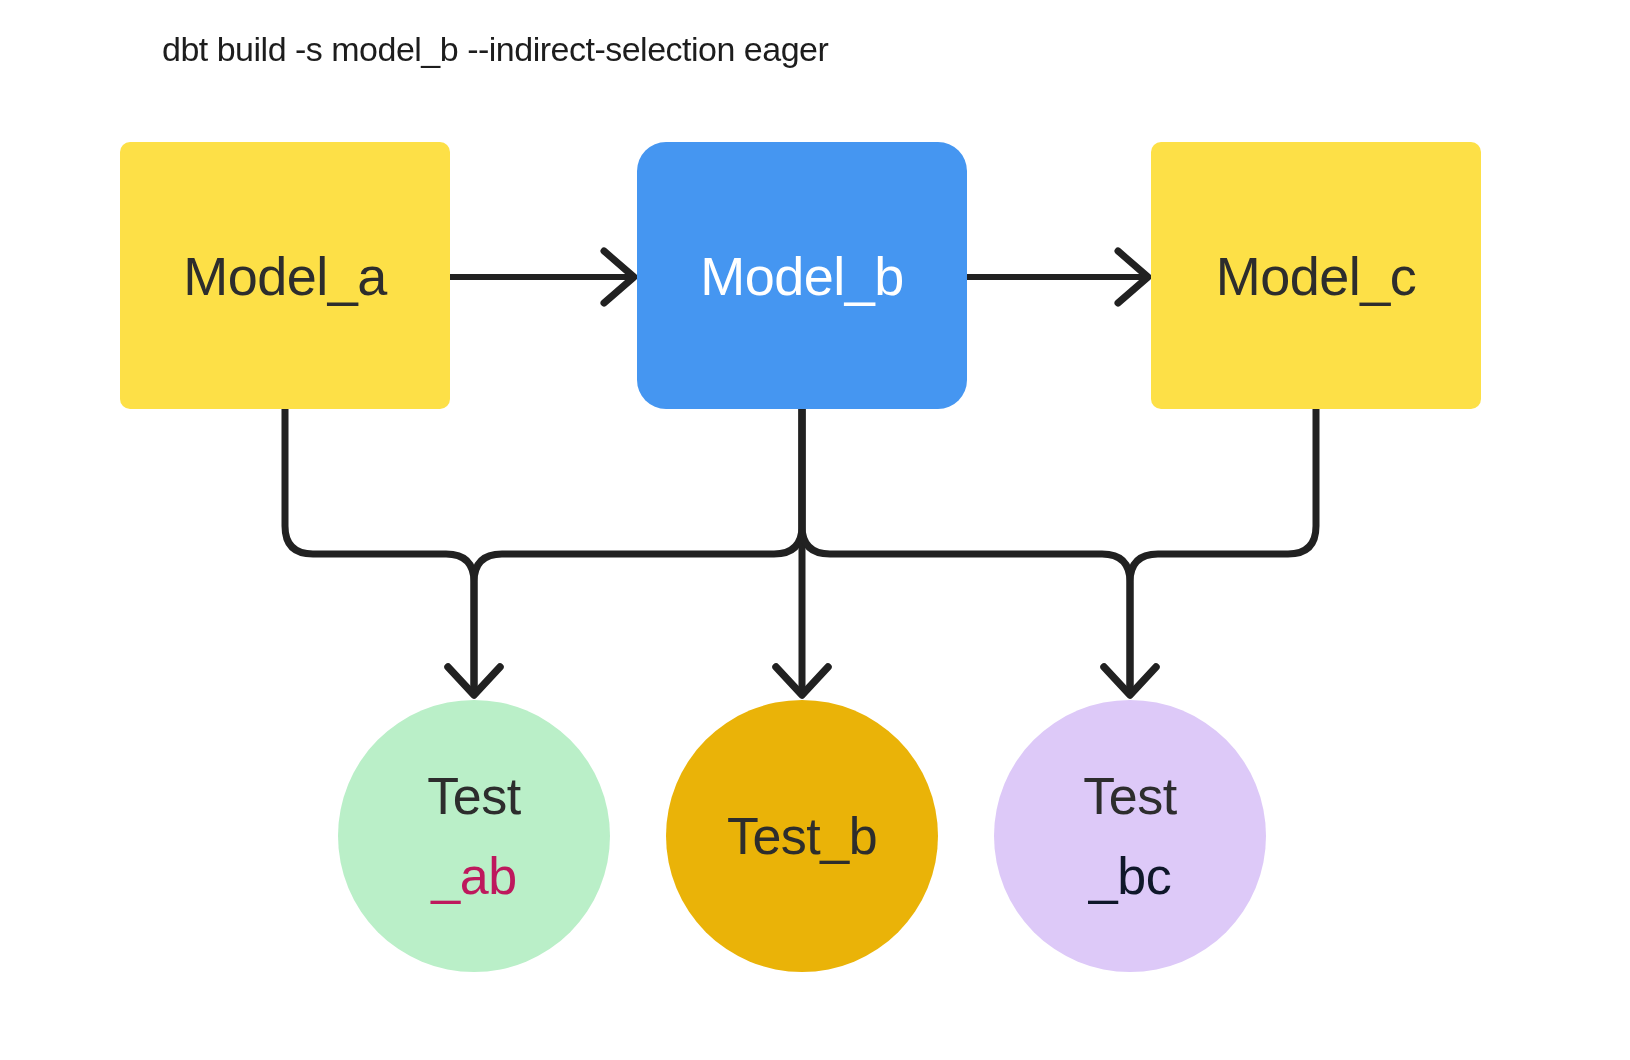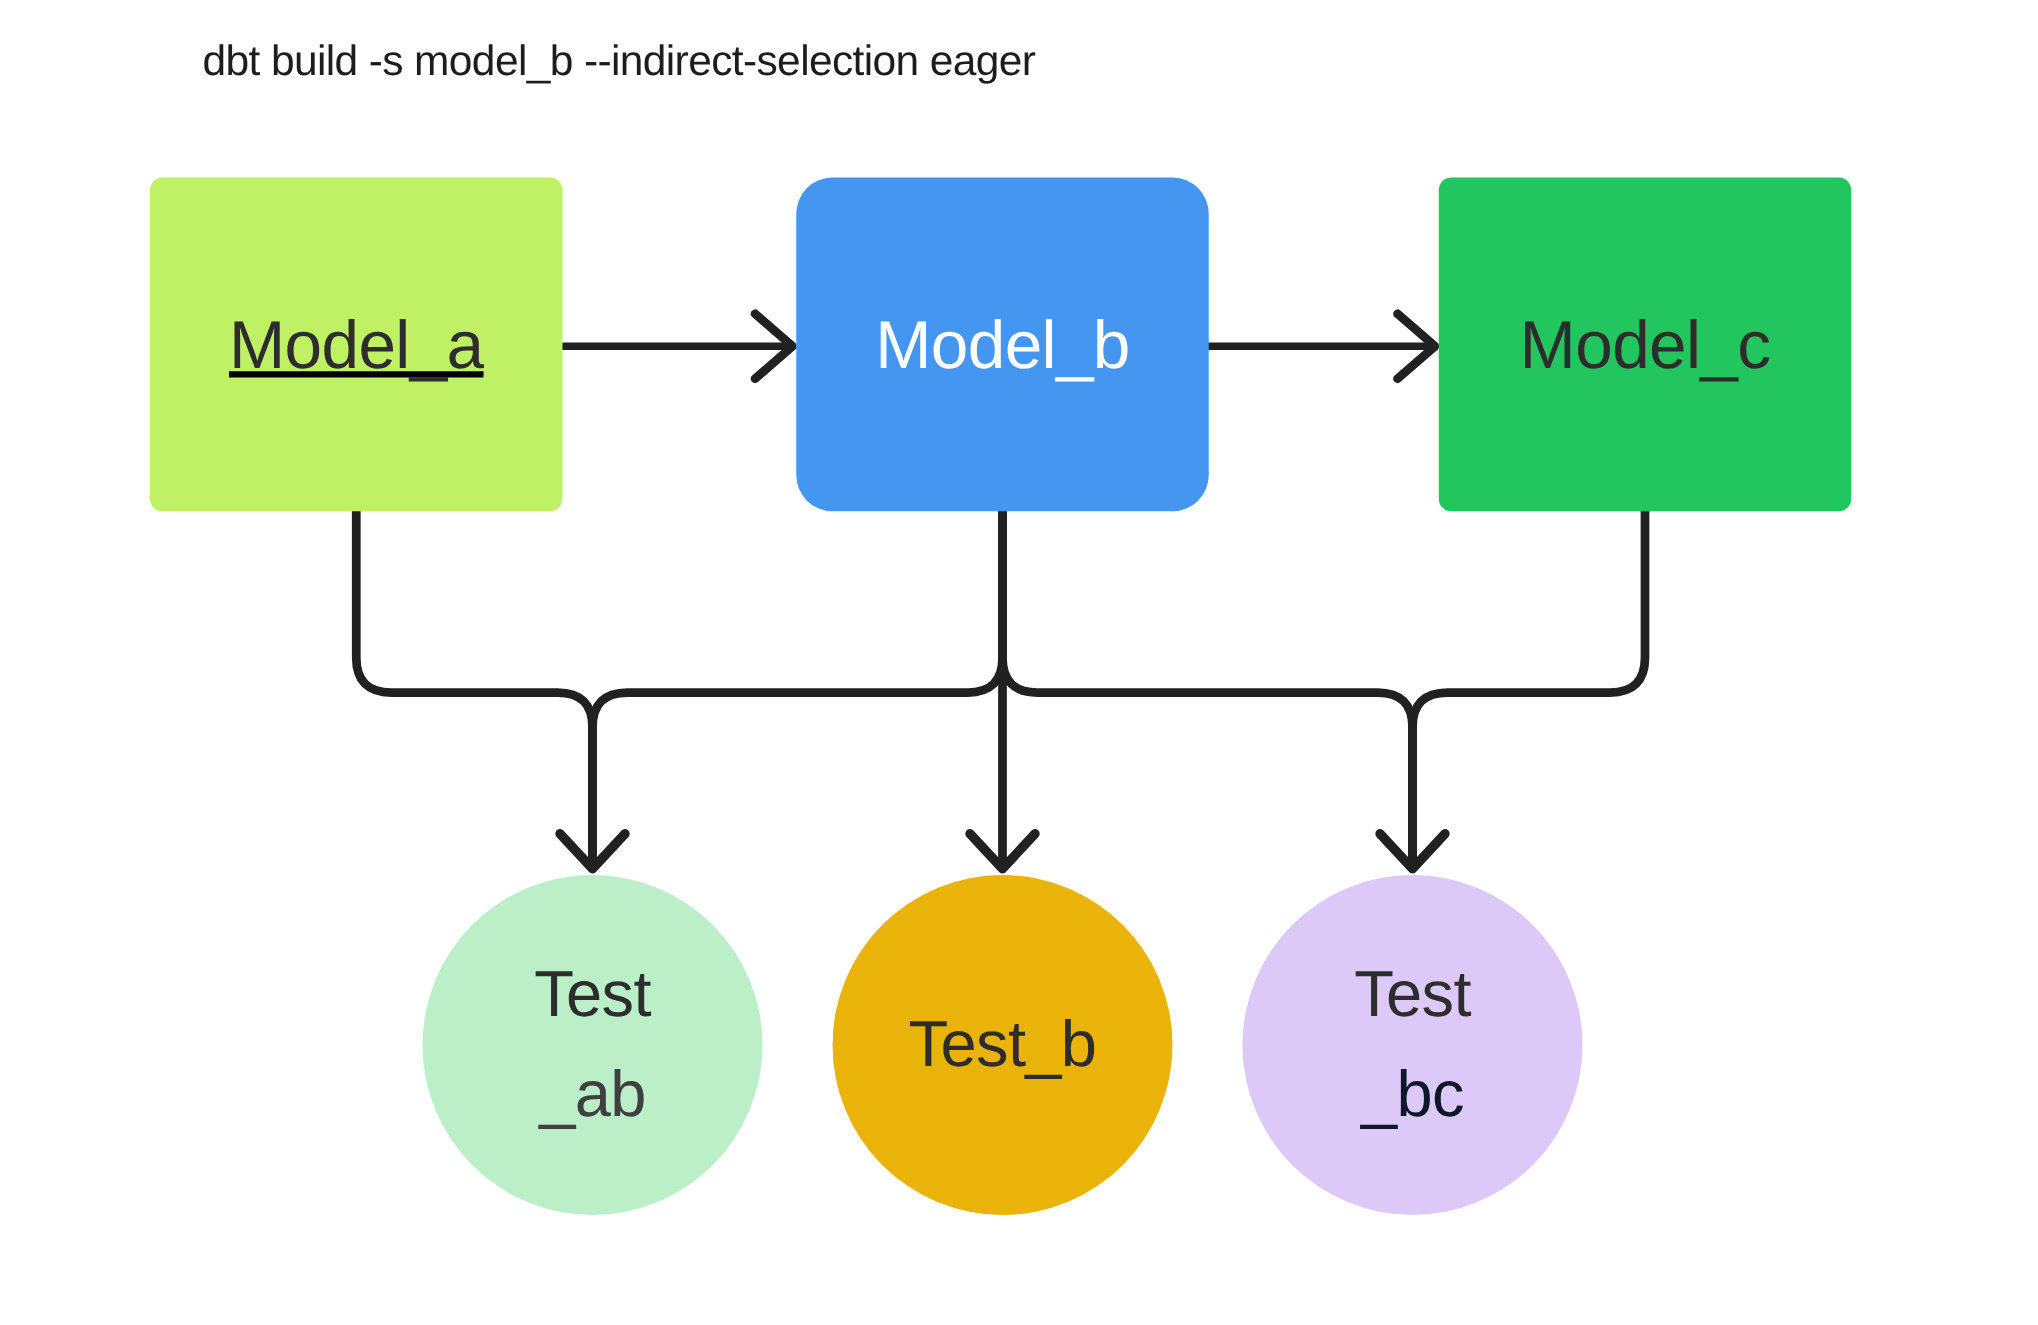--- a/index.html
+++ b/index.html
@@ -98,35 +98,35 @@
 
     <path d="M802 409 V526 Q802 554 830 554 H1102 Q1130 554 1130 582 V690" stroke-width="7" stroke="#212121"></path>
 
     <path d="M1316 409 V526 Q1316 554 1288 554 H1158 Q1130 554 1130 582 V690" stroke-width="7" stroke="#212121"></path>
 
     <polyline points="448,667 474,695 500,667" stroke-width="7.5" stroke="#212121"></polyline>
     <polyline points="776,667 802,695 828,667" stroke-width="7.5" stroke="#212121"></polyline>
     <polyline points="1104,667 1130,695 1156,667" stroke-width="7.5" stroke="#212121"></polyline>
   </svg>
 
-  <div class="model-box model-a" style="background: #bef264; text-decoration: underline;">
+  <div class="model-box model-a" style="background: #fde047;">
     <span class="label" style="color: rgb(45, 45, 45);">Model_a</span>
   </div>
 
   <div class="model-box model-b" style="background: rgb(69, 150, 241); border-radius: 29px;">
     <span class="label" style="color: rgb(255, 255, 255);">Model_b</span>
   </div>
 
-  <div class="model-box model-c" style="background: #22c55e;">
+  <div class="model-box model-c" style="background: #fde047;">
     <span class="label" style="color: rgb(45, 45, 45);">Model_c</span>
   </div>
 
   <div class="test-circle test-ab" style="background: rgb(186, 239, 200);">
     <div class="line" style="color: rgb(45, 45, 45);">Test</div>
-    <div class="line" style="color: #404040;">_ab</div>
+    <div class="line" style="color: #be185d;">_ab</div>
   </div>
 
   <div class="test-circle test-b" style="background: #eab308;">
     <div class="line" style="color: rgb(45, 45, 45);">Test_b</div>
   </div>
 
   <div class="test-circle test-bc" style="background: rgb(221, 201, 248);">
     <div class="line" style="color: rgb(45, 45, 45);">Test</div>
     <div class="line" style="color: #0f172a;">_bc</div>
   </div>

